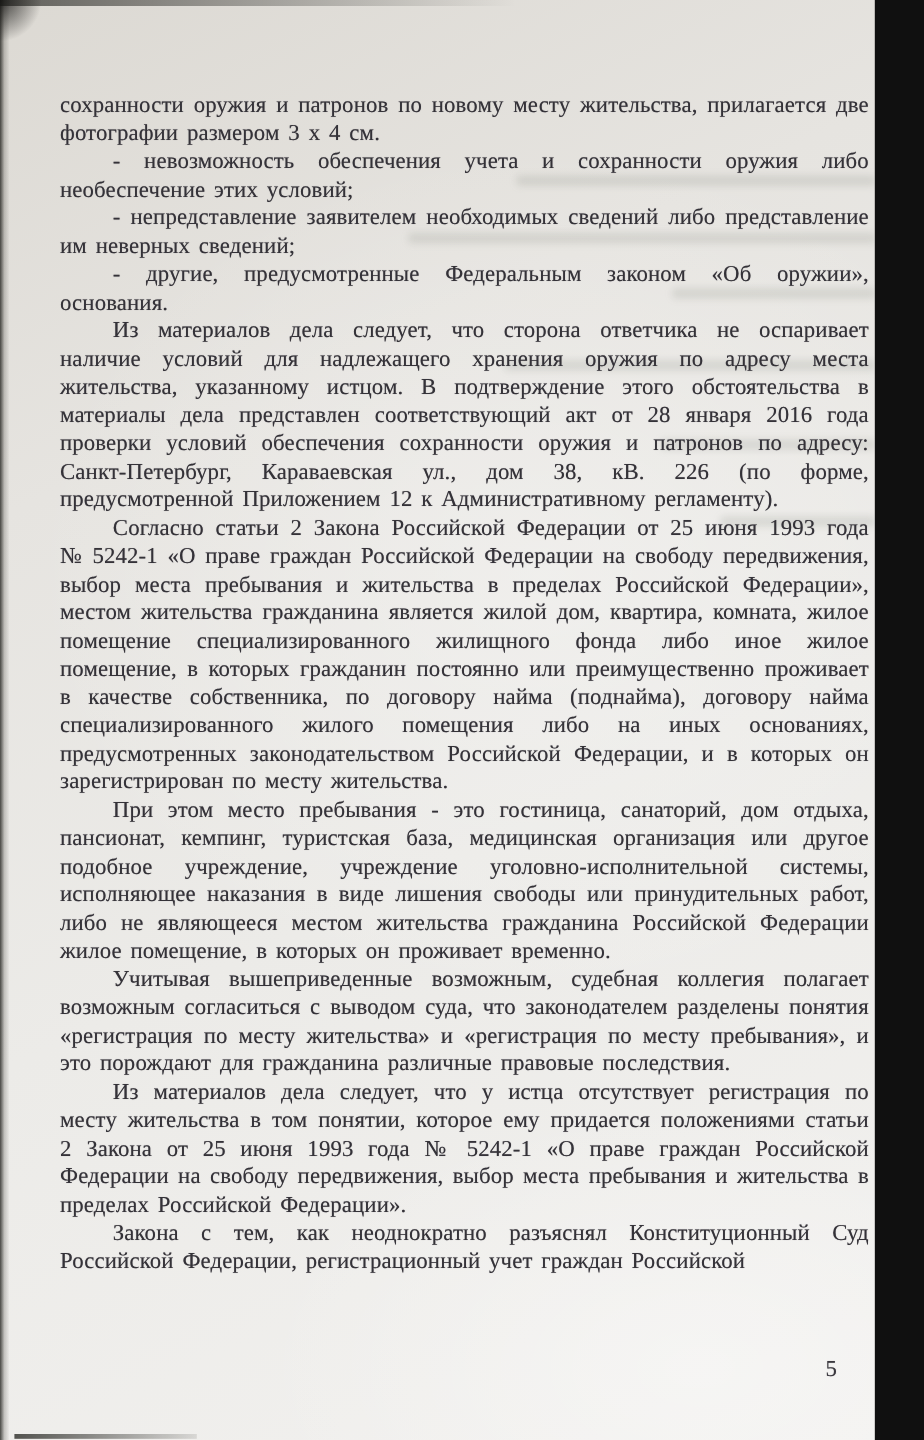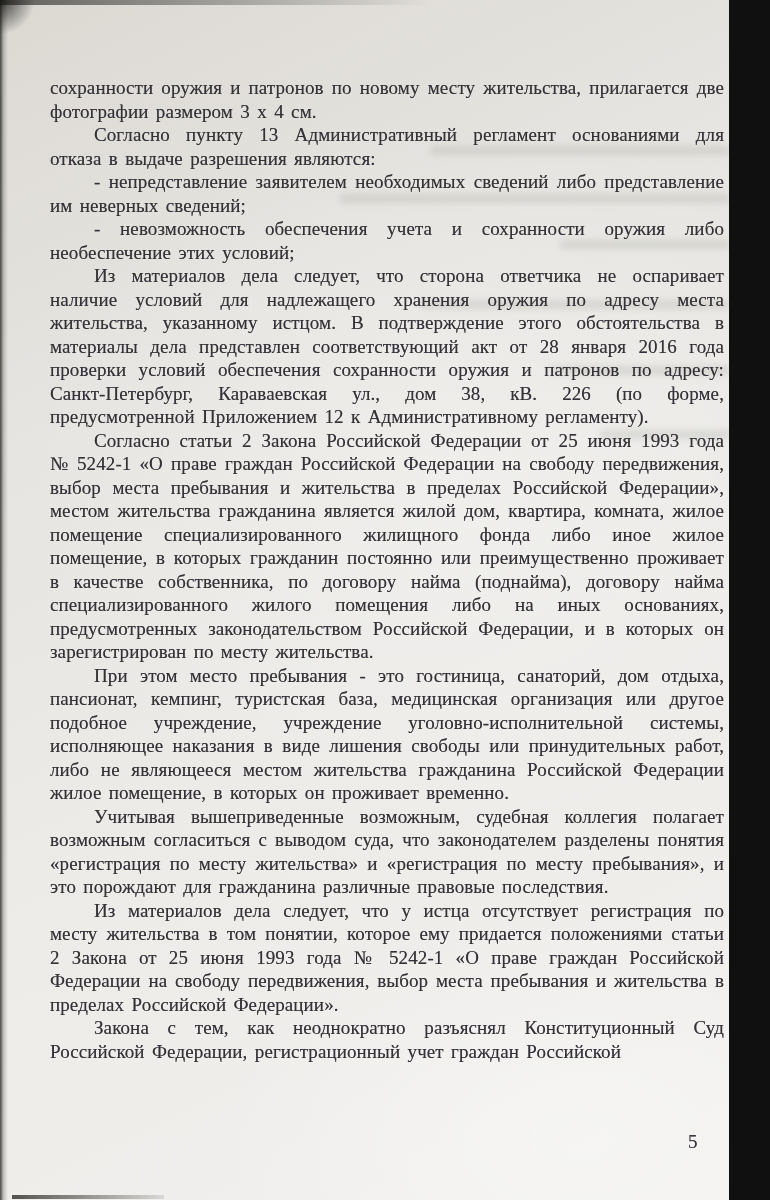--- a/index.html
+++ b/index.html
@@ -85,23 +85,23 @@
 
   <div class="ghost g1"></div>
   <div class="ghost g2"></div>
   <div class="ghost g3"></div>
   <div class="ghost g4"></div>
   <div class="ghost g5"></div>
   <div class="ghost g6"></div>
 
   <div class="text-block">
     <p class="no-indent">сохранности оружия и патронов по новому месту жительства, прилагается две фотографии размером 3 х 4 см.</p>
-    <p>Согласно пункту 13 Административный регламент основаниями для отказа в выдаче разрешения являются:</p>
+    <p>- невозможность обеспечения учета и сохранности оружия либо необеспечение этих условий;</p>
     <p>- непредставление заявителем необходимых сведений либо представление им неверных сведений;</p>
-    <p>- невозможность обеспечения учета и сохранности оружия либо необеспечение этих условий;</p>
+    <p>- другие, предусмотренные Федеральным законом «Об оружии», основания.</p>
     <p>Из материалов дела следует, что сторона ответчика не оспаривает наличие условий для надлежащего хранения оружия по адресу места жительства, указанному истцом. В подтверждение этого обстоятельства в материалы дела представлен соответствующий акт от 28 января 2016 года проверки условий обеспечения сохранности оружия и патронов по адресу: Санкт-Петербург, Караваевская ул., дом 38, кВ. 226 (по форме, предусмотренной Приложением 12 к Административному регламенту).</p>
     <p>Согласно статьи 2 Закона Российской Федерации от 25 июня 1993 года № 5242-1 «О праве граждан Российской Федерации на свободу передвижения, выбор места пребывания и жительства в пределах Российской Федерации», местом жительства гражданина является жилой дом, квартира, комната, жилое помещение специализированного жилищного фонда либо иное жилое помещение, в которых гражданин постоянно или преимущественно проживает в качестве собственника, по договору найма (поднайма), договору найма специализированного жилого помещения либо на иных основаниях, предусмотренных законодательством Российской Федерации, и в которых он зарегистрирован по месту жительства.</p>
     <p>При этом место пребывания - это гостиница, санаторий, дом отдыха, пансионат, кемпинг, туристская база, медицинская организация или другое подобное учреждение, учреждение уголовно-исполнительной системы, исполняющее наказания в виде лишения свободы или принудительных работ, либо не являющееся местом жительства гражданина Российской Федерации жилое помещение, в которых он проживает временно.</p>
     <p>Учитывая вышеприведенные возможным, судебная коллегия полагает возможным согласиться с выводом суда, что законодателем разделены понятия «регистрация по месту жительства» и «регистрация по месту пребывания», и это порождают для гражданина различные правовые последствия.</p>
     <p>Из материалов дела следует, что у истца отсутствует регистрация по месту жительства в том понятии, которое ему придается положениями статьи 2 Закона от 25 июня 1993 года № 5242-1 «О праве граждан Российской Федерации на свободу передвижения, выбор места пребывания и жительства в пределах Российской Федерации».</p>
     <p>Закона с тем, как неоднократно разъяснял Конституционный Суд Российской Федерации, регистрационный учет граждан Российской</p>
   </div>
 
   <div class="page-number">5</div>
 

